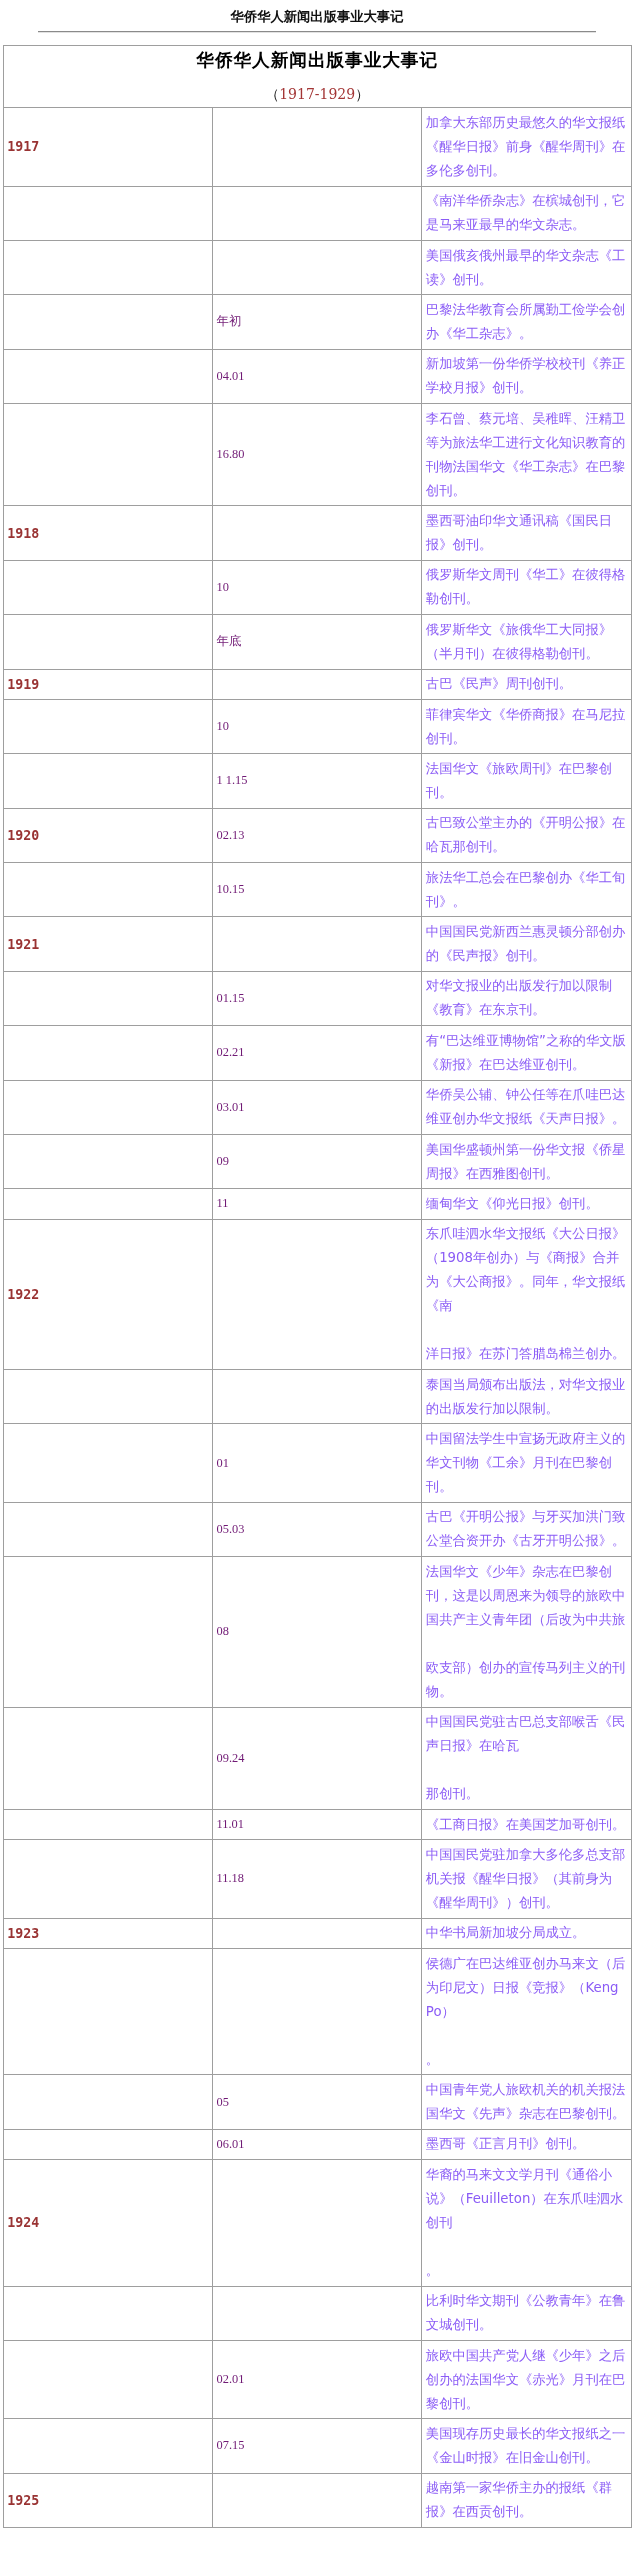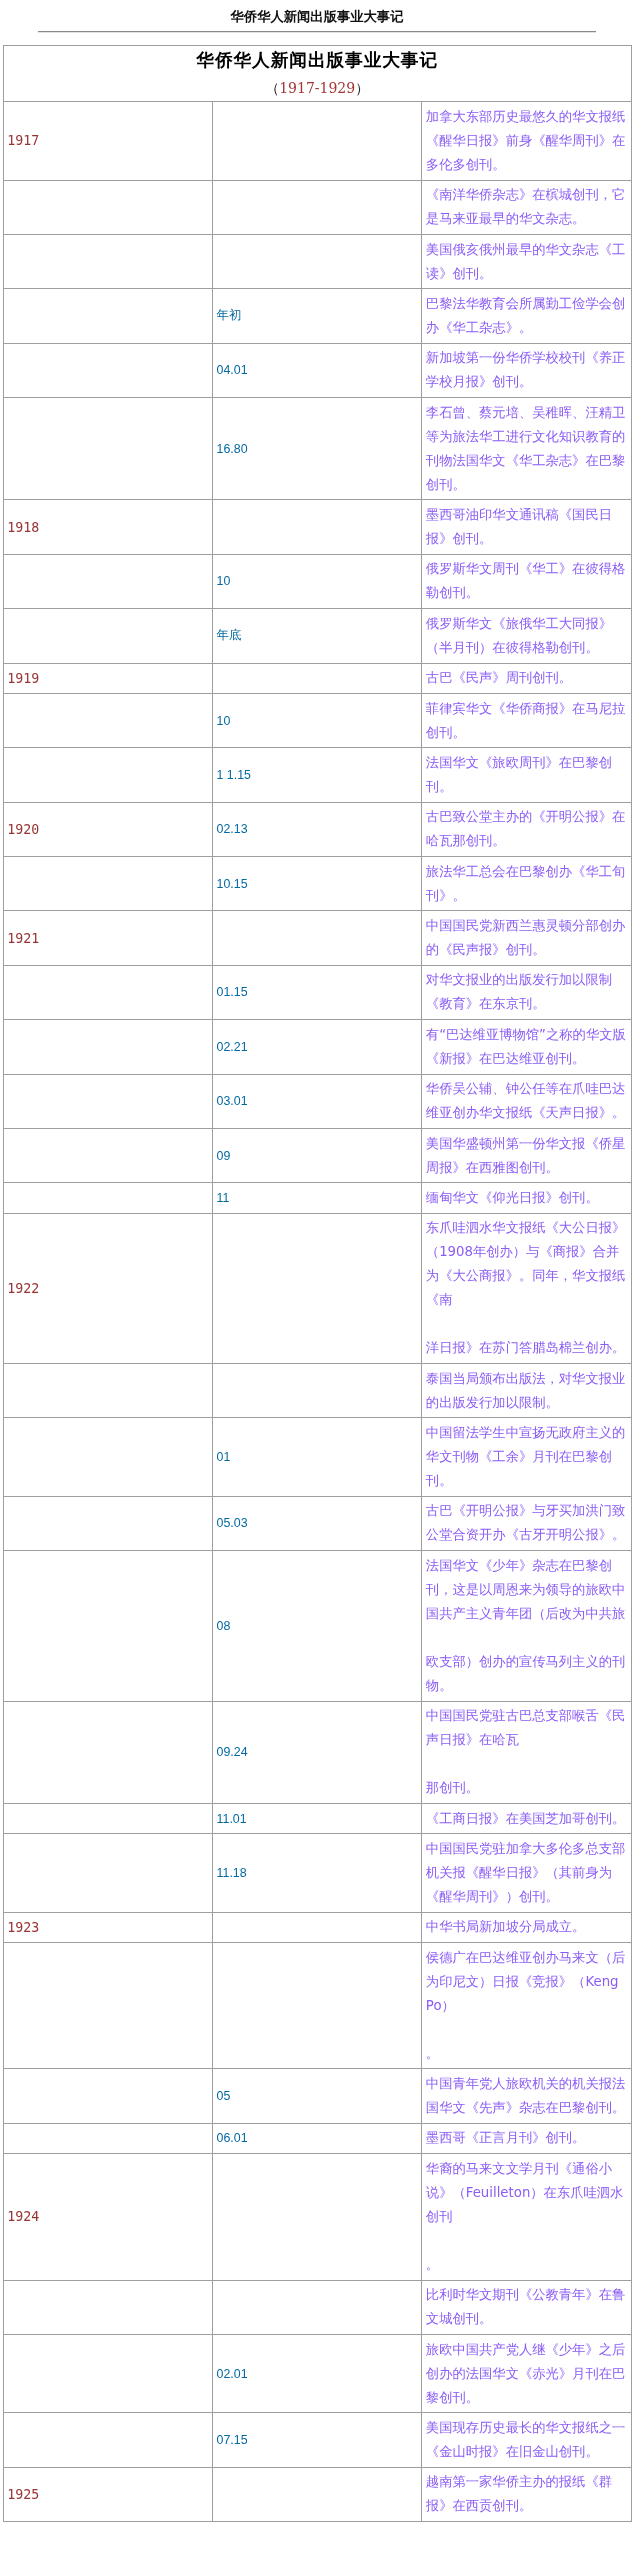--- a/index.html
+++ b/index.html
@@ -47,41 +47,41 @@
     font-weight: normal;
     padding: 8.9px 3.5px 12.4px 3.5px;
   }
   .header-title {
     font-weight: bold;
     font-size: 17.7px;
     color: #000;
     letter-spacing: 0.9px;
   }
   .header-subtitle {
-    margin-top: 8px;
+    margin-top: 14px;
     font-size: 14px;
     color: #222;
   }
   .header-subtitle .range {
     color: #a33535;
     font-family: "DejaVu Serif", "Liberation Serif", serif;
   }
   td.year {
     width: 87px;
     color: #993333;
-    font-weight: normal;
+    font-weight: bold;
     font-family: "DejaVu Sans Mono", "Liberation Mono", monospace;
     font-size: 13.3px;
     padding-left: 4.4px;
   }
   td.date {
     width: 74px;
-    font-family: Liberation Sans, sans-serif;
+    font-family: Liberation Serif, serif;
     font-size: 12.4px;
-    color: #0369a1;
+    color: #701a75;
     padding-left: 4.4px;
   }
   td.text {
     font-size: 13.3px;
     line-height: 24px;
     white-space: pre-wrap;
     color: #8b5cf6;
   }
 </style>
 </head>

